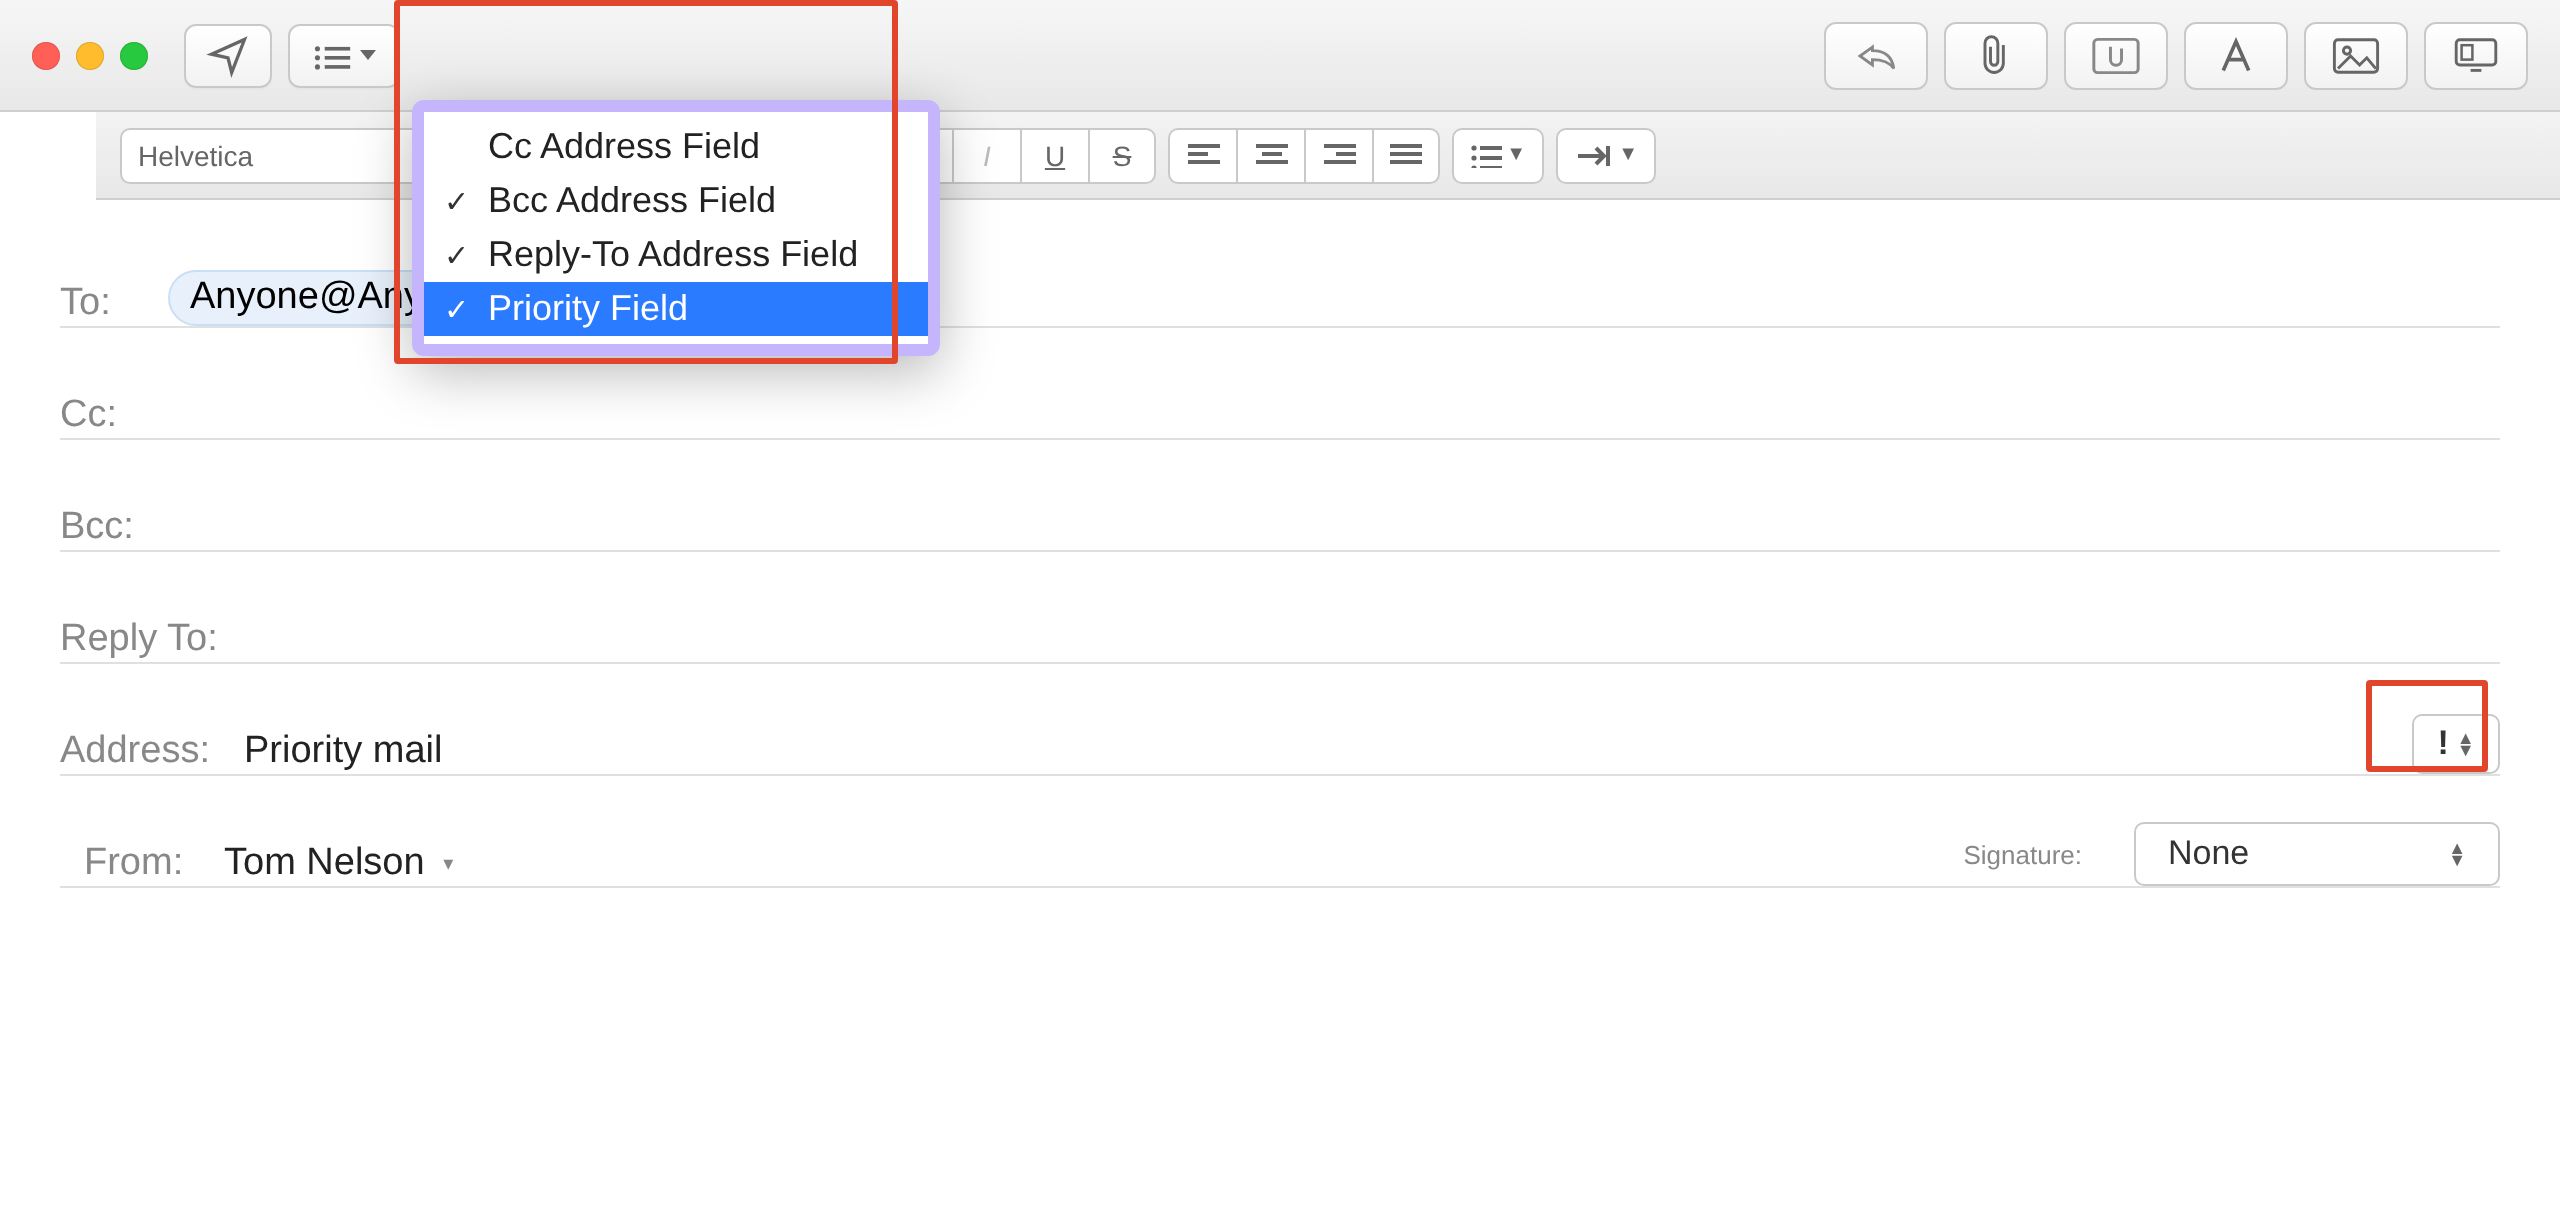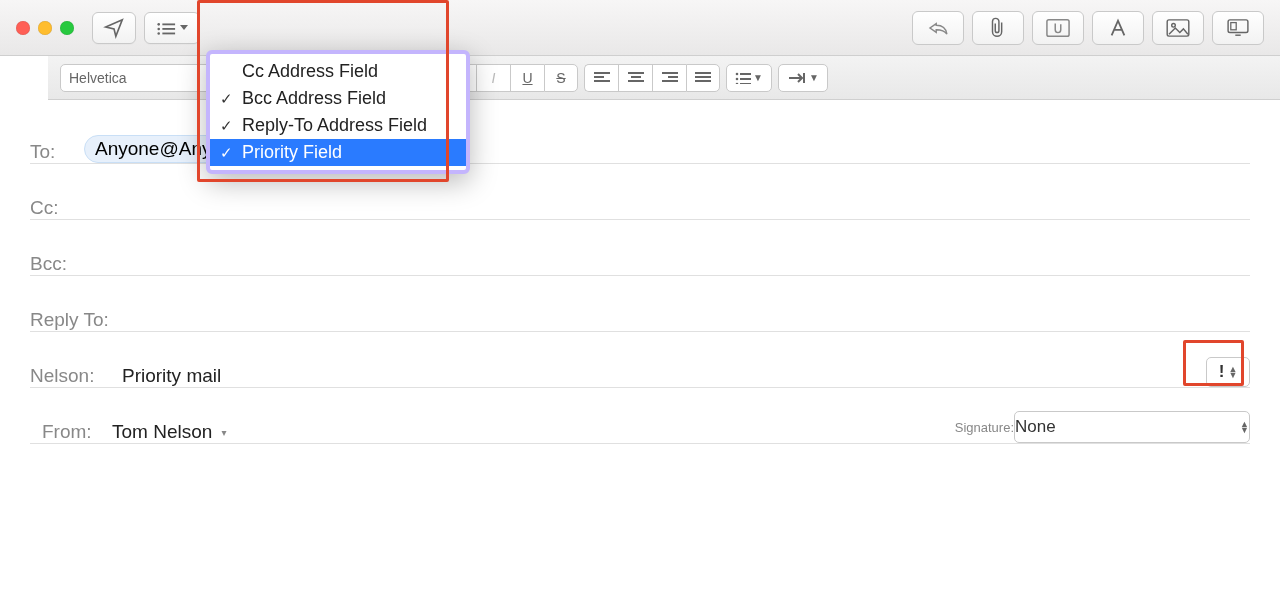--- a/index.html
+++ b/index.html
@@ -92,39 +92,39 @@
     .label { width:92px; color:#888; font-size:19px; }
     .label.narrow{width:54px;}
     .value { font-size:19px; color:#222; flex:1; }
     .pill {
       display:inline-flex; align-items:center;
       padding:2px 10px; border-radius:14px;
       background:#e7f0fb; border:1px solid #c9dff6;
       font-size:19px; color:#000;
     }
     .sig-ctrl {
-      width:236px; height:32px; border:1px solid #c9c9c9; border-radius:5px;
+      width:183px; height:32px; border:1px solid #c9c9c9; border-radius:5px;
       display:flex;align-items:center;justify-content:space-between;
-      padding:0 0; font-size:17px; color:#333; background:#fff;
-      margin-left:0;
+      padding:0 16px; font-size:17px; color:#333; background:#fff;
+      margin-left:26px;
     }
     .priority-ctrl {
       height:30px; width:44px; border:1px solid #c9c9c9; border-radius:5px;
       display:flex;align-items:center;justify-content:center; gap:4px;
       font-size:17px; color:#333; background:#fff;
       font-weight:600;
     }
     
     .dropdown {
       position:absolute;
       top:50px;
       left:206px;
       width:264px;
       background:#fff;
-      border:4px solid #c4b5fd;
+      border:6px solid #c4b5fd;
       border-radius:6px;
       box-shadow:0 8px 28px rgba(0,0,0,.28);
       padding:4px 0;
       z-index:50;
     }
     .menu-item {
       display:flex; align-items:center;
       height:27px; padding:0 12px 0 10px;
       font-size:18px; color:#222;
     }
@@ -333,21 +333,21 @@
     <div class="label narrow">Bcc:</div>
     <div class="value"></div>
   </div>
 
   <div class="row">
     <div class="label">Reply To:</div>
     <div class="value"></div>
   </div>
 
   <div class="row">
-    <div class="label">Nelson:</div>
+    <div class="label">Address:</div>
     <div class="value">
       <span>Priority mail</span>
     </div>
     <div class="priority-ctrl">
       <span>!</span>
       <span class="updown">
           <span>▲</span>
           <span>▼</span>
         </span>
     </div>

